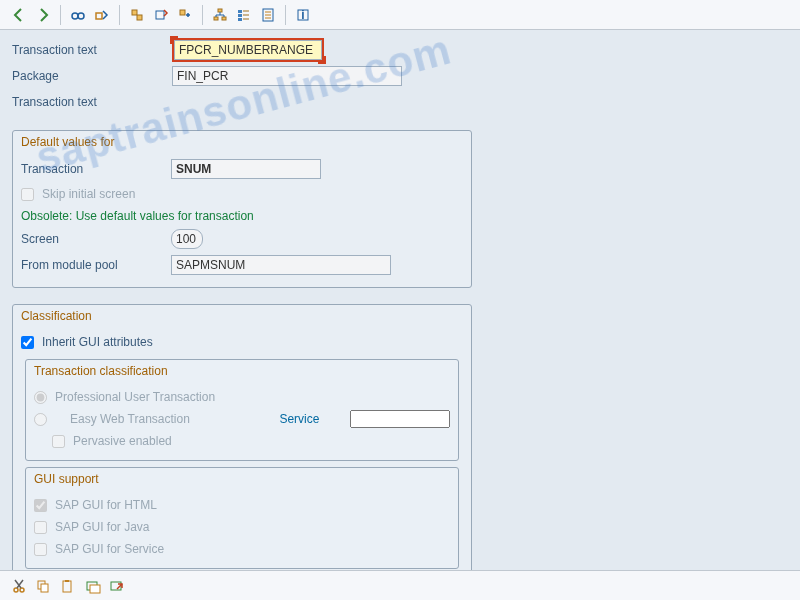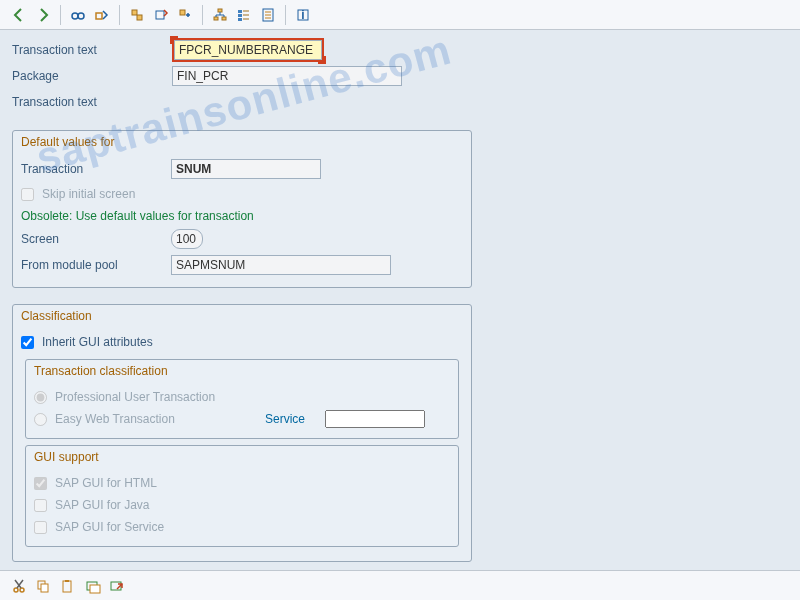--- a/index.html
+++ b/index.html
@@ -166,25 +166,29 @@
         <span>Inherit GUI attributes</span>
       </div>
 
       <div class="groupbox inner">
         <div class="title">Transaction classification</div>
         <div class="body">
           <div class="radio-row disabled">
             <input type="radio" checked="" disabled="" style="">
             <span>Professional User Transaction</span>
           </div>
-          <div class="radio-row disabled" style="gap:0">
+          <div class="radio-row disabled" style="gap:15px">
             <input type="radio" disabled="" style="">
             <span style="width:210px;margin-left:4px">Easy Web Transaction</span>
             <span style="color:#0369a1;width:60px">Service</span>
             <input type="text" style="width: 100px;" readonly="" value="">
+          </div>
+          <div class="checkbox-row disabled" style="padding-left:18px">
+            <input type="checkbox" disabled="" style="">
+            <span>Pervasive enabled</span>
           </div>
         </div>
       </div>
 
       <div class="groupbox inner">
         <div class="title">GUI support</div>
         <div class="body">
           <div class="checkbox-row disabled">
             <input type="checkbox" checked="" disabled="" style="">
             <span>SAP GUI for HTML</span>

